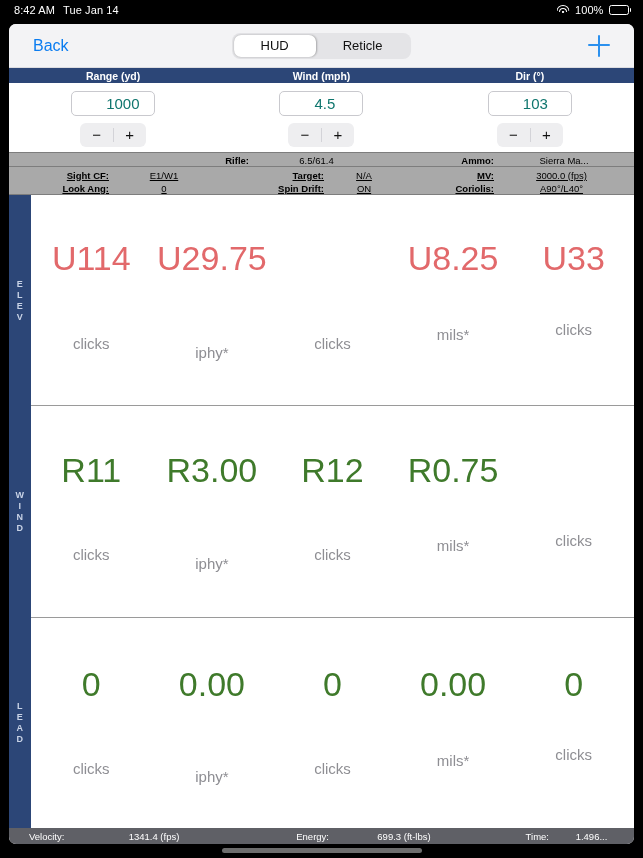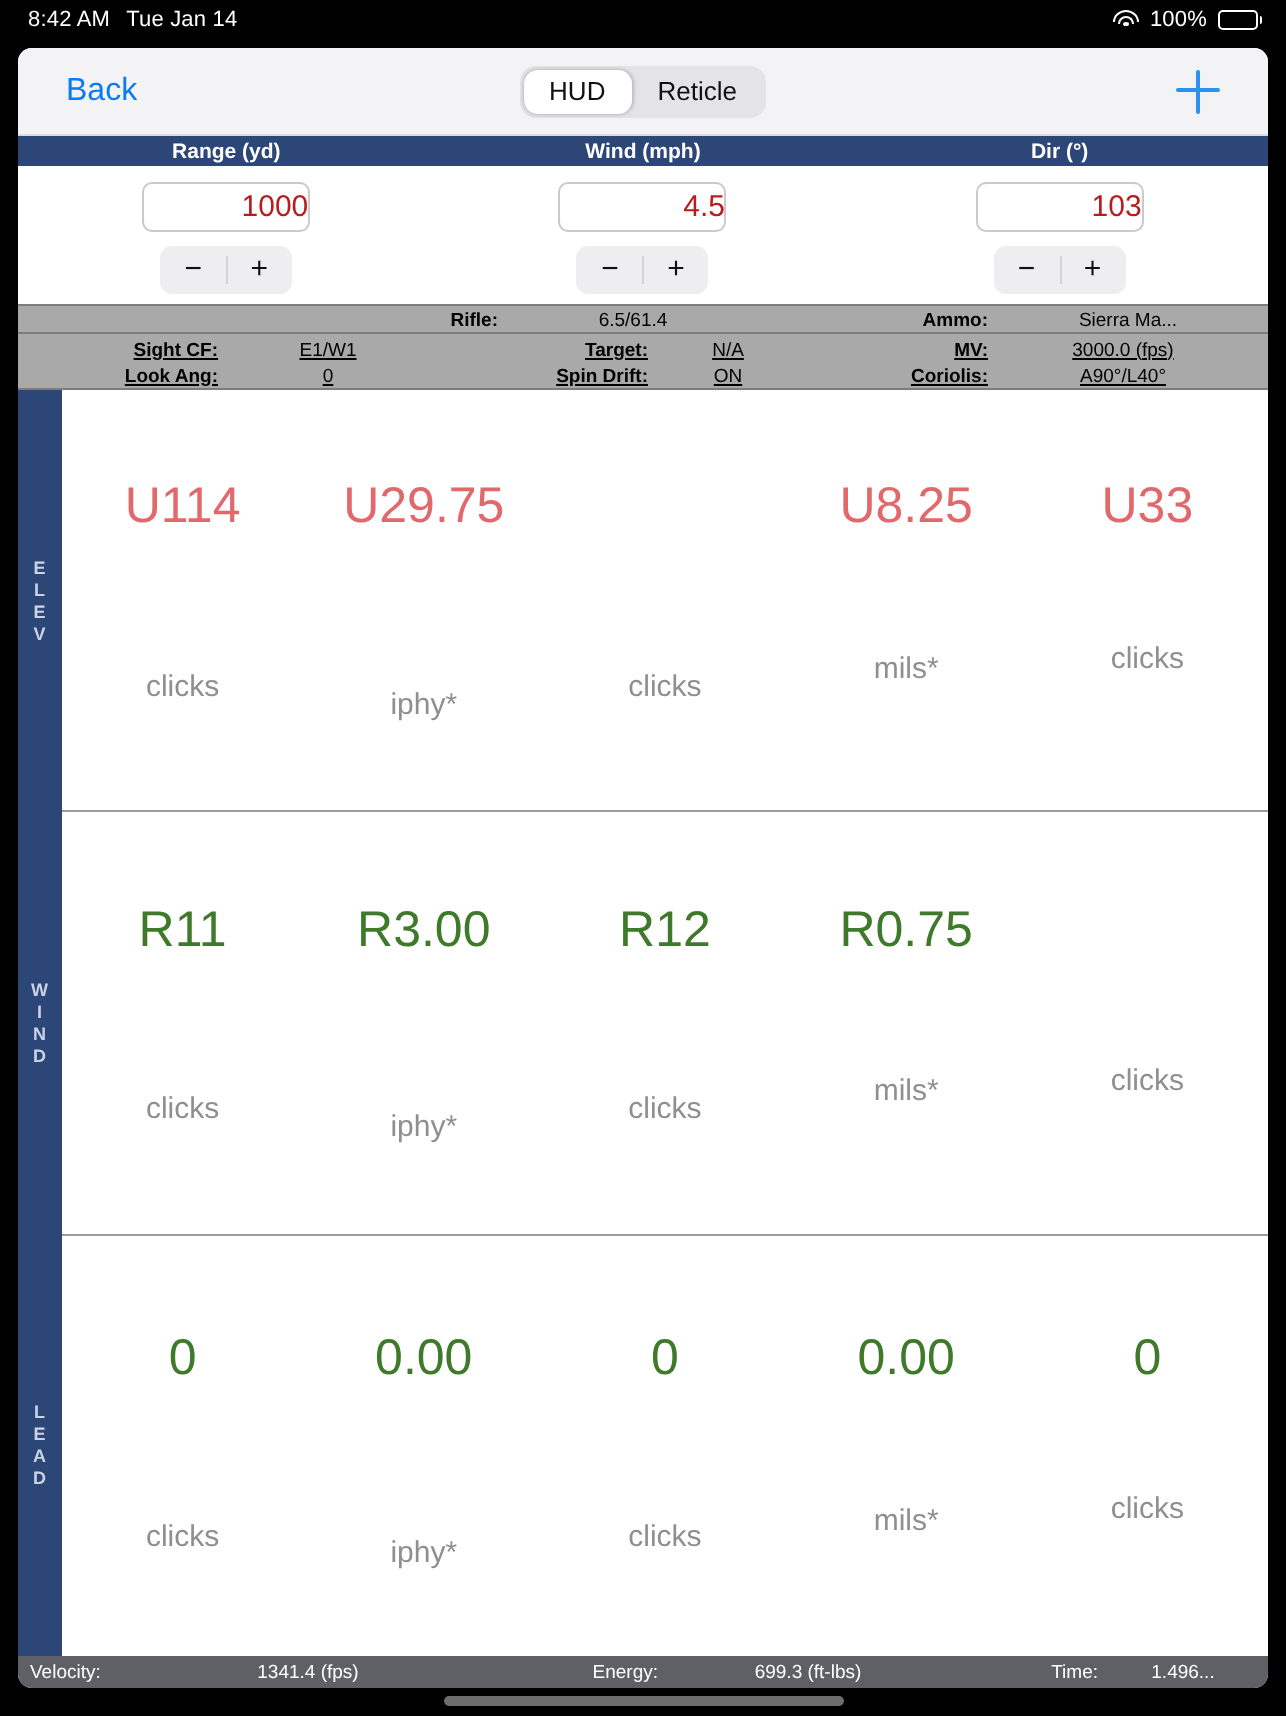--- a/index.html
+++ b/index.html
@@ -48,21 +48,21 @@
   .back-btn {
     position: absolute; left: 24px; top: 50%; transform: translateY(-50%);
     color: #0a7cf0; font-size: 16px;
   }
   .seg {
     position: absolute; left: 50%; top: 50%; transform: translate(-50%,-50%);
     background: #e4e4e7; border-radius: 8px; padding: 2px;
     display: flex; gap: 0;
   }
   .seg-item {
-    font-size: 13px; color: #111; padding: 3px 13px 4px; border-radius: 7px; line-height: 15px;
+    font-size: 13px; color: #111; padding: 3px 27px 4px; border-radius: 7px; line-height: 15px;
   }
   .seg-item.active { background: #fff; box-shadow: 0 0 2px rgba(0,0,0,.28); font-weight: 500; }
   .plus-btn {
     position: absolute; right: 24px; top: 50%; transform: translateY(-50%);
     width: 22px; height: 22px;
   }
   .plus-btn::before, .plus-btn::after {
     content: ''; position: absolute; background: #2b90ee; border-radius: 1px;
   }
   .plus-btn::before { left: 0; top: 9.5px; width: 22px; height: 2.4px; }
@@ -76,21 +76,21 @@
   }
   .colhead span { flex: 1; text-align: center; }
 
   
   .inputs {
     background: #fff; display: flex; flex: 0 0 69px; padding-top: 8px;
   }
   .inp-col { flex: 1; display: flex; flex-direction: column; align-items: center; }
   .inp-box {
     width: 84px; height: 25px; border: 1px solid #c9c9ce; border-radius: 5px;
-    background: #fff; font-size: 15px; text-align: right; line-height: 23px; color: #b91c1c;
+    background: #fff; font-size: 15px; text-align: left; line-height: 23px; color: #0f766e; padding-left: 34px;
   }
   .stepper {
     margin-top: 7px; width: 66px; height: 24px; background: #eeeef0; border-radius: 6px;
     display: flex; align-items: center; position: relative;
   }
   .stepper .sep { position: absolute; left: 50%; top: 5px; width: 1px; height: 14px; background: #d3d3d8; }
   .stepper .st {
     flex: 1; text-align: center; font-size: 15px; color: #111; line-height: 22px;
   }
 
@@ -119,35 +119,35 @@
   .rail-seg span {
     color: #c9d3e6; font-size: 9px; font-weight: bold; line-height: 11px;
     display: block; text-align: center; letter-spacing: .4px;
   }
   .rows { flex: 1; display: flex; flex-direction: column; }
   .hrow { flex: 1; display: flex; position: relative; border-bottom: 1px solid #9a9a9a; }
   .hrow:last-child { border-bottom: none; }
   .cell { flex: 1; position: relative; }
   .val {
     position: absolute; left: 0; right: 0; text-align: center;
-    font-size: 25px; font-weight: 400;
+    font-size: 34px; font-weight: 400;
   }
   .unit {
     position: absolute; left: 0; right: 0; text-align: center;
     font-size: 15px; color: #8e8e93;
   }
   .elev .val { color: #e2696b; }
   .wind .val, .lead .val { color: #3f7a2b; }
 
   
   .botbar {
     background: #5f6066; color: #fff; height: 16px; flex: 0 0 16px;
     display: flex; align-items: center; font-size: 9.5px;
   }
-  .bot-l { width: 60px; padding-left: 6px; }
+  .bot-l { width: 60px; padding-left: 20px; }
   .bot-v { width: 170px; text-align: center; }
   .bot-l2 { width: 90px; text-align: right; }
   .bot-v2 { width: 150px; text-align: center; }
   .bot-l3 { width: 70px; text-align: right; }
   .bot-v3 { flex: 1; text-align: center; }
 
   
   .home-ind {
     position: absolute; bottom: 5px; left: 50%; transform: translateX(-50%);
     width: 200px; height: 5px; background: #6d6d6d; border-radius: 3px;

